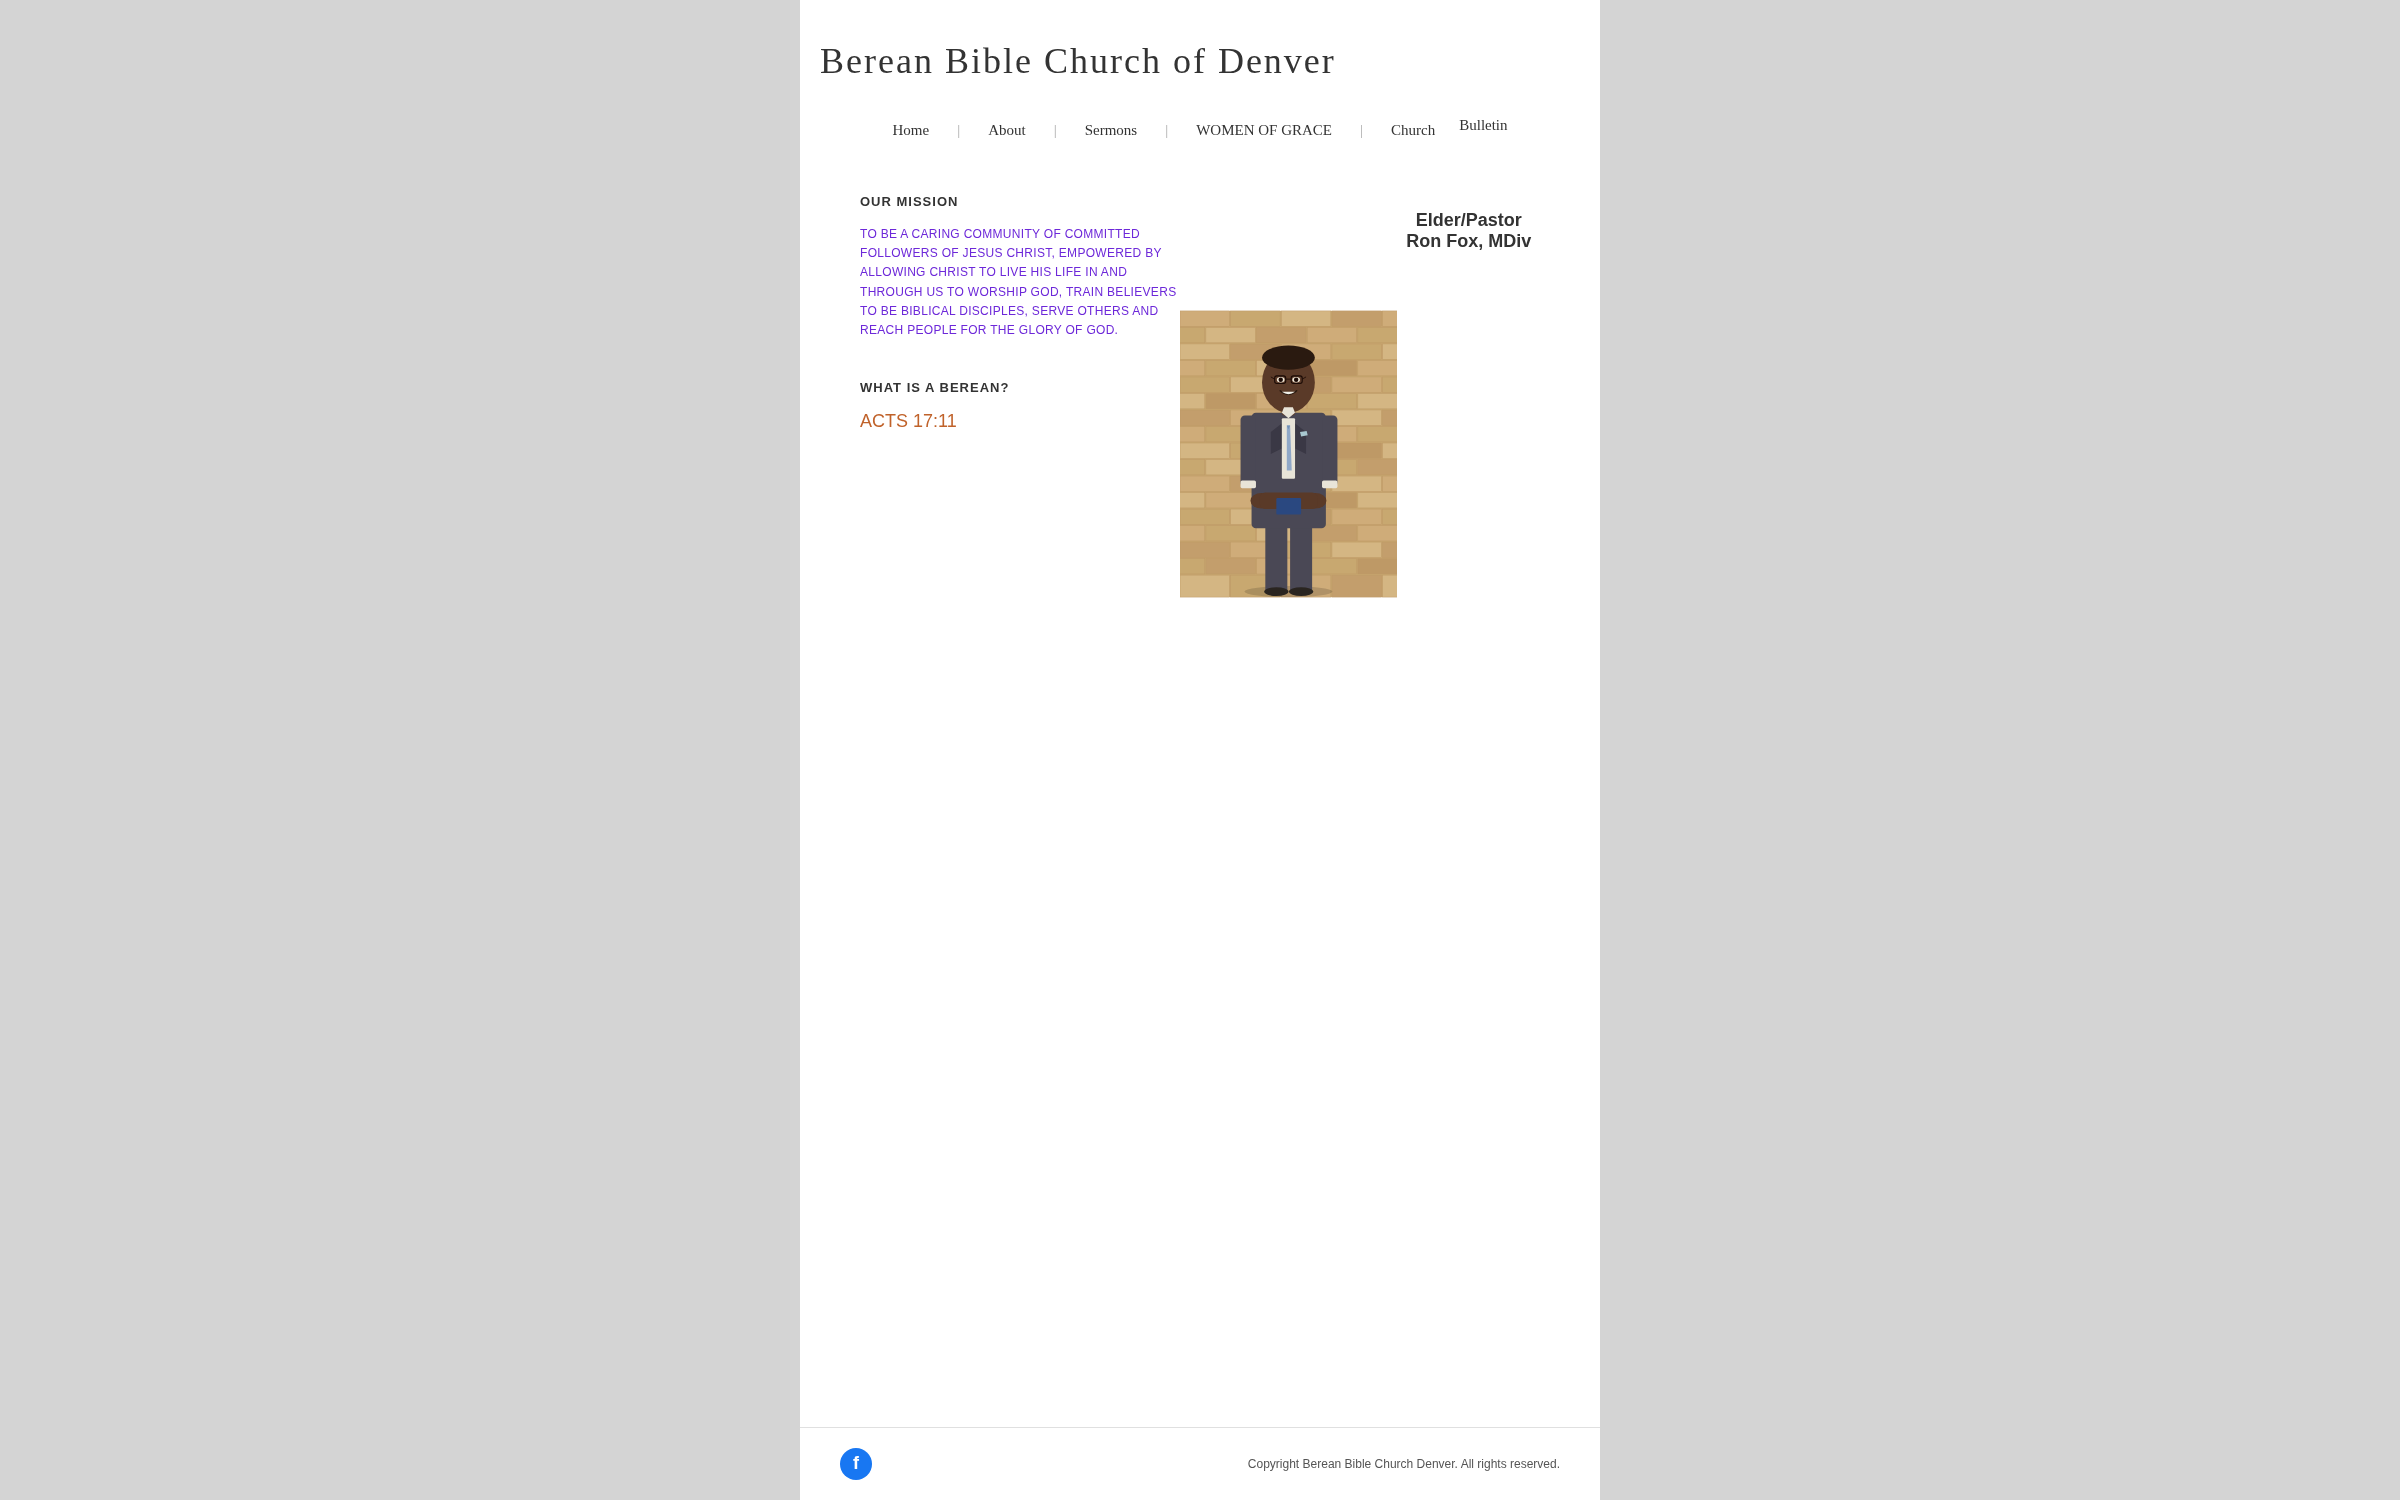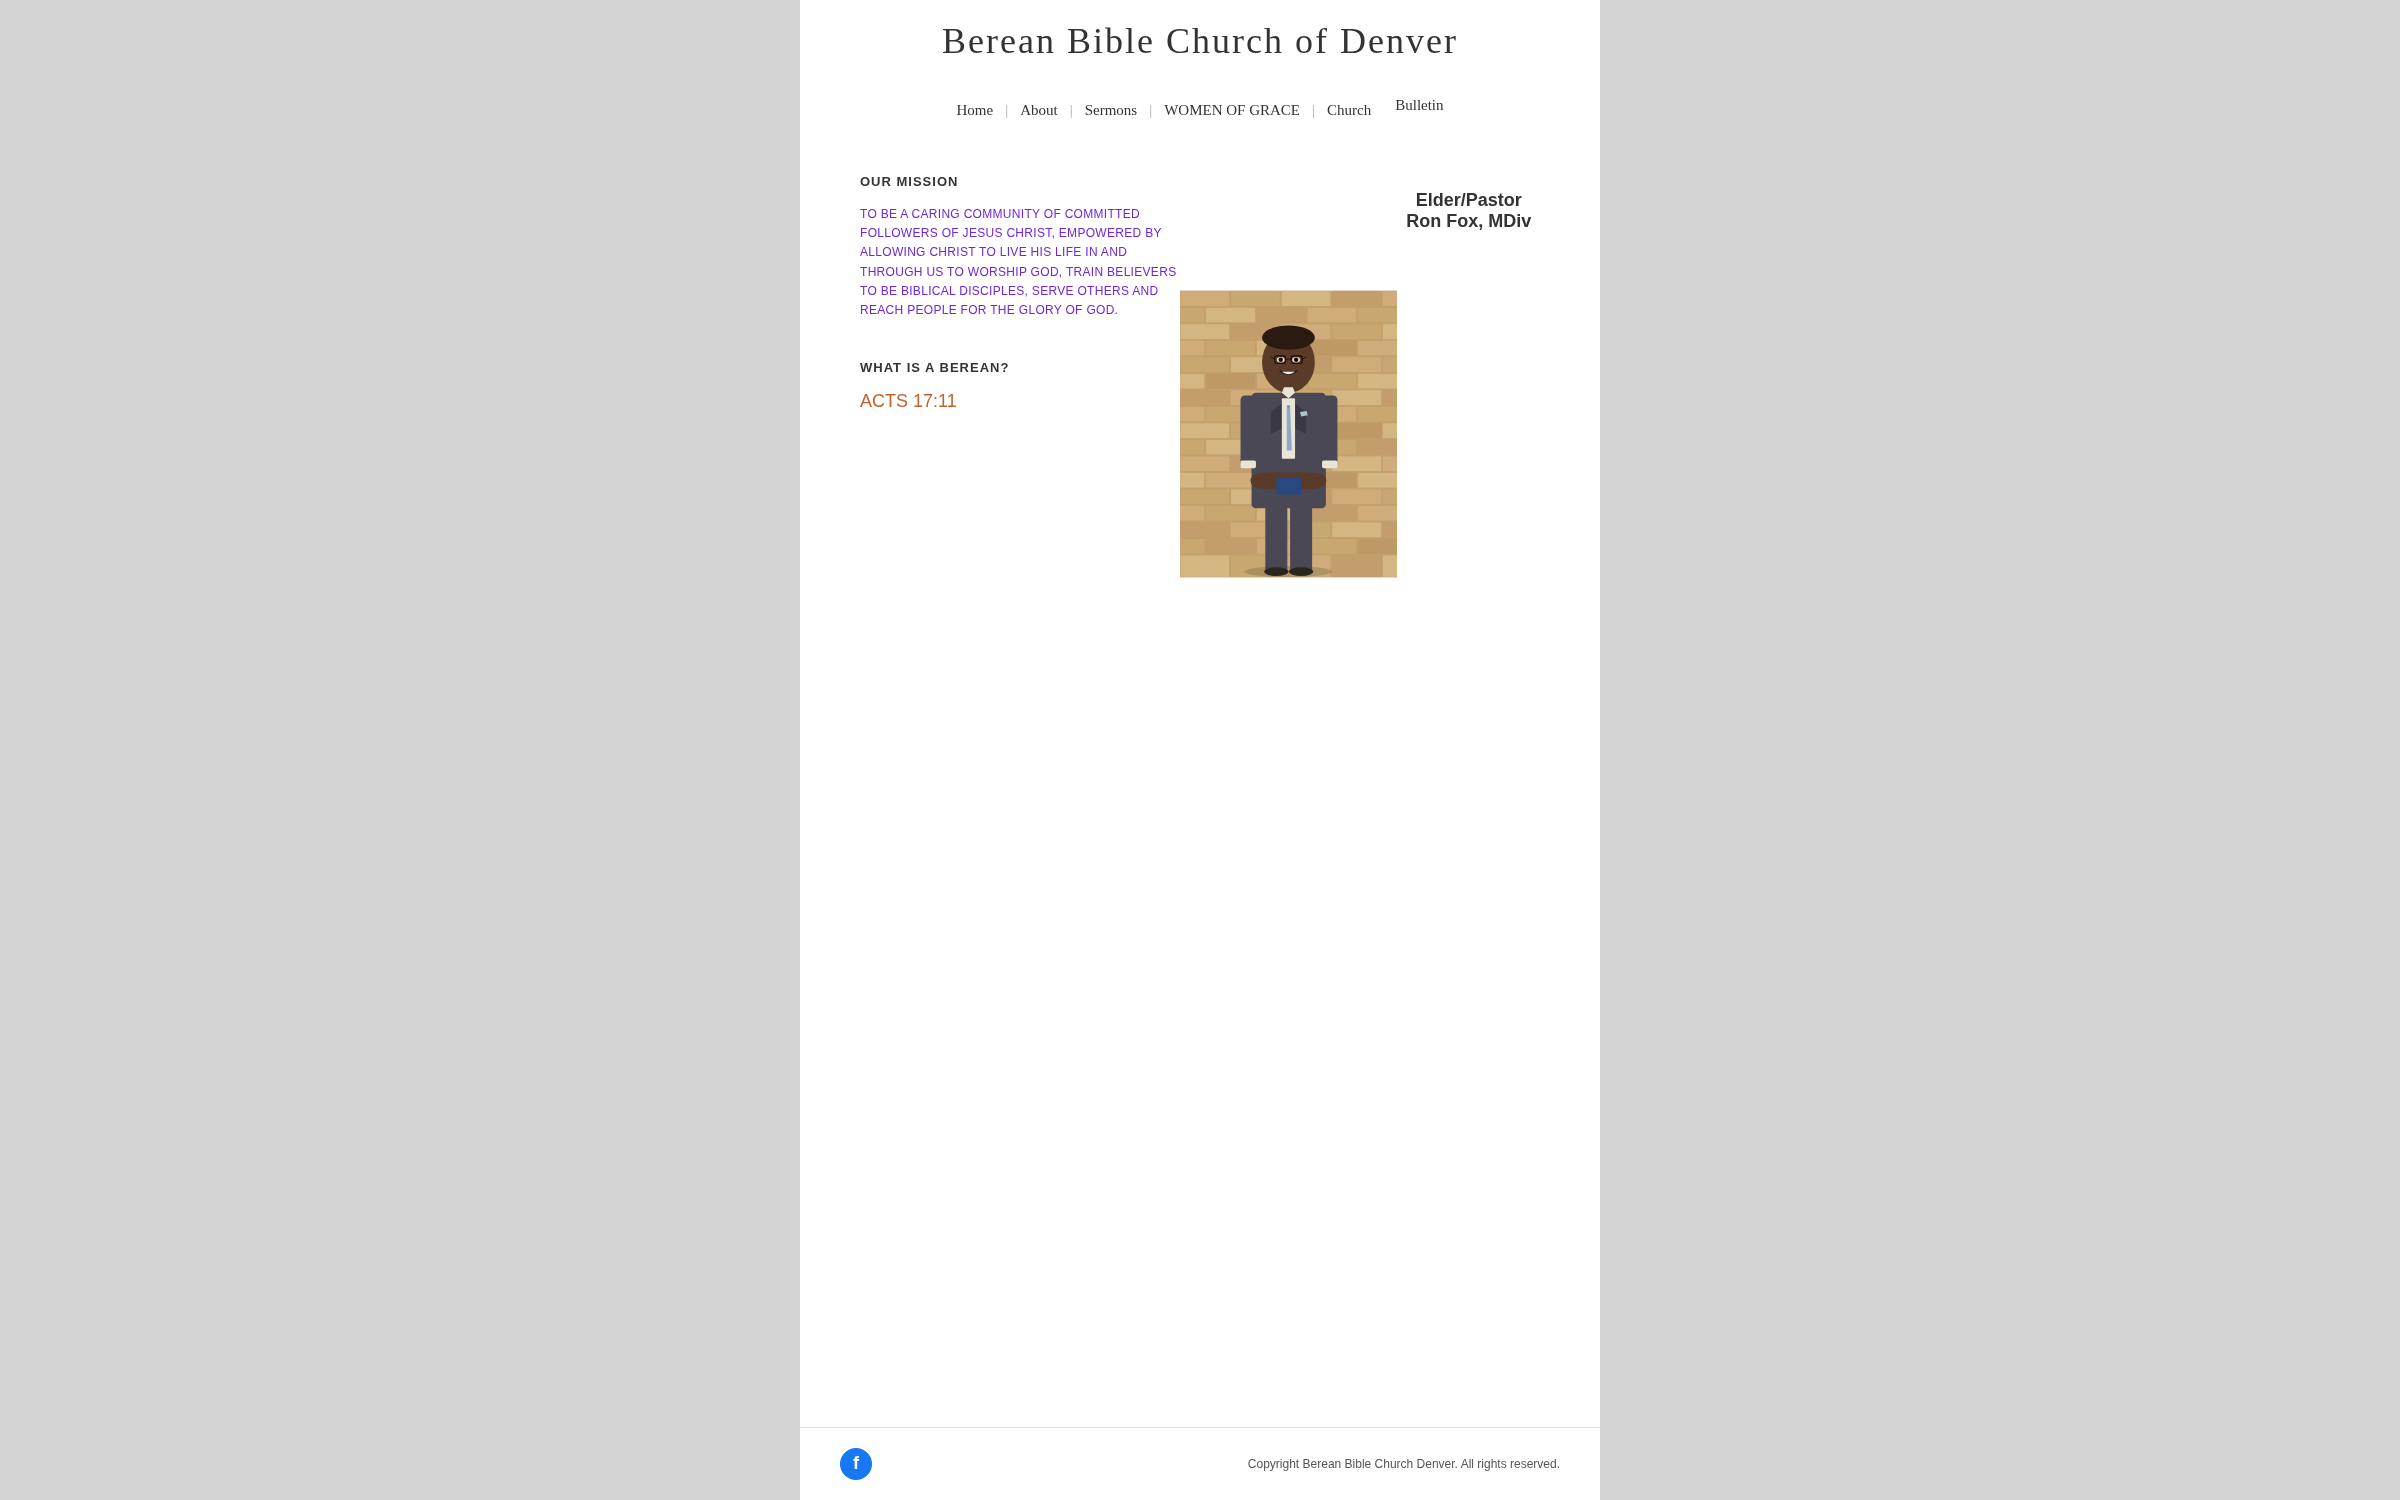--- a/index.html
+++ b/index.html
@@ -21,22 +21,22 @@
       width: 800px;
       background: #ffffff;
       min-height: 100vh;
       display: flex;
       flex-direction: column;
       margin: 0 auto;
       position: relative;
     }
 
     .header {
-      text-align: center;
-      padding: 20px 20px 20px;
+      text-align: left;
+      padding: 40px 20px 20px;
     }
 
     .site-title {
       font-family: 'Georgia', 'Times New Roman', serif;
       font-size: 36px;
       font-weight: normal;
       color: #333333;
       letter-spacing: 2px;
       text-shadow: none;
     }
@@ -47,21 +47,21 @@
       align-items: center;
       flex-wrap: wrap;
       padding: 10px 0 5px;
       border-top: none;
     }
 
     .nav-row-1 {
       display: flex;
       justify-content: center;
       align-items: center;
-      gap: 0;
+      gap: 16px;
     }
 
     .nav-row-2 {
       display: flex;
       justify-content: center;
       align-items: center;
       padding-bottom: 10px;
     }
 
     .nav-item {

